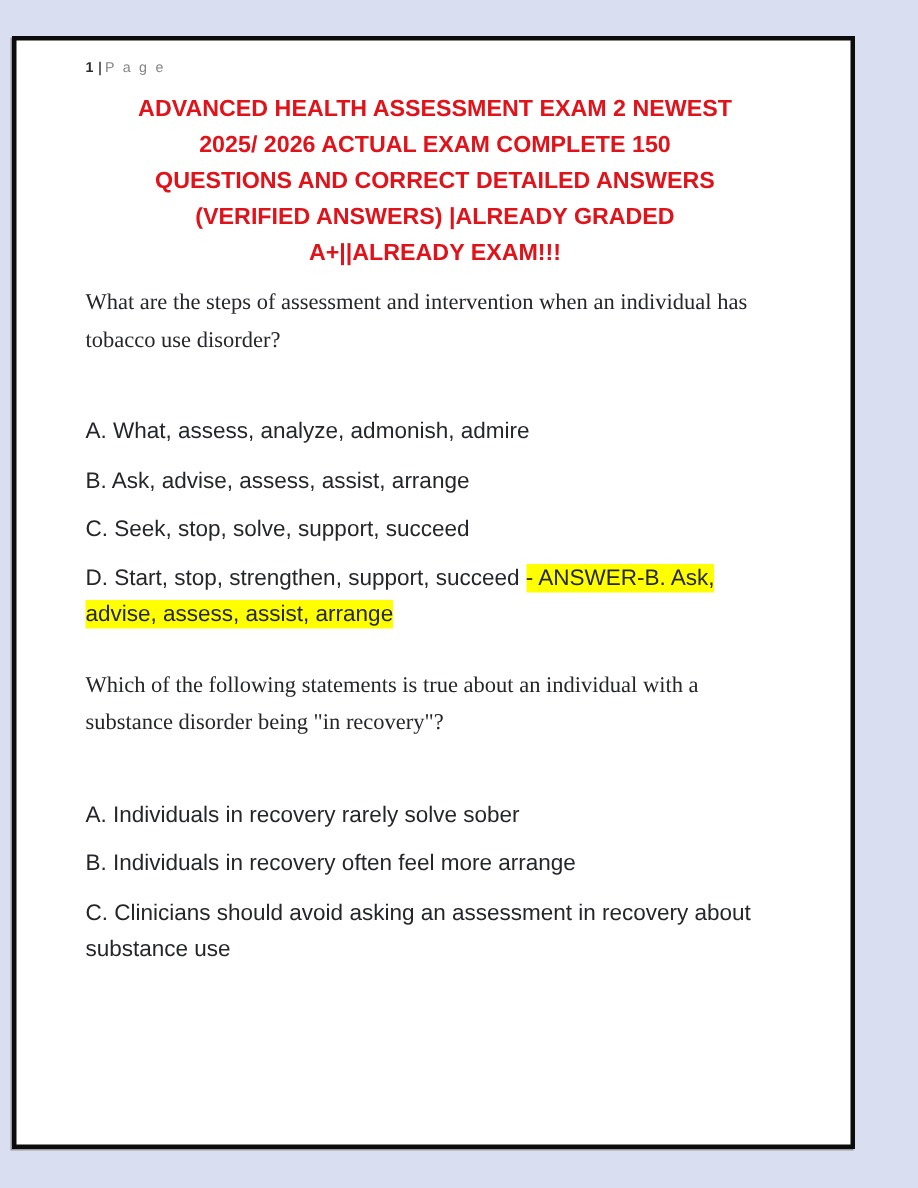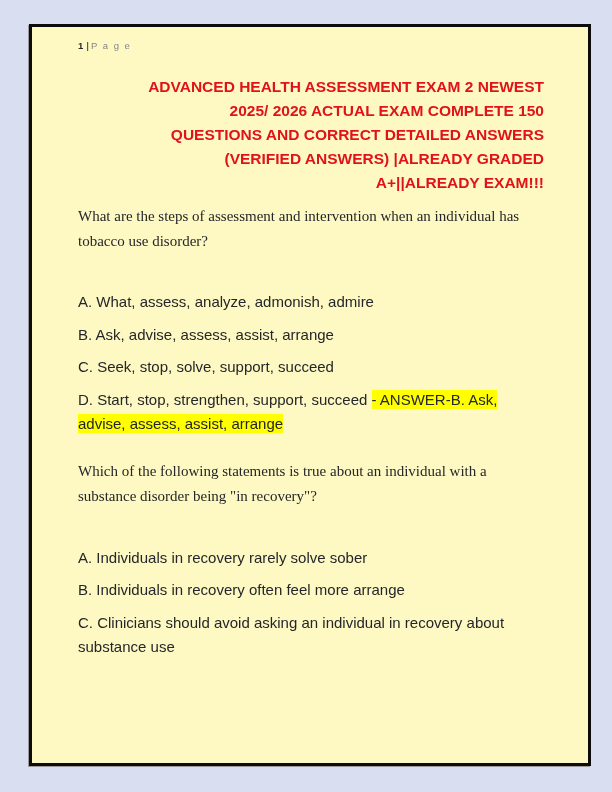--- a/index.html
+++ b/index.html
@@ -9,28 +9,28 @@
   body {
     width: 612px;
     height: 792px;
     background: #d9def1;
     font-family: "Liberation Sans", sans-serif;
     position: relative;
     overflow: hidden;
   }
   .page-frame {
     position: absolute;
-    left: 29px;
+    left: 8px;
     top: 24px;
     width: 562px;
     height: 742px;
     box-sizing: border-box;
     border: 3px solid #0c0c0c;
     box-shadow: -1px 1px 0 #9a9a9a;
-    background: #fef9c3;
+    background: #ffffff;
   }
   .content {
     padding: 11px 44px 0 46px;
   }
   .page-header {
     font-size: 9.5px;
     color: #7b7b7b;
     margin-top: 2px;
   }
   .page-header .page-num {
@@ -41,22 +41,22 @@
   .page-header .sep {
     color: #5a5a5a;
     font-weight: bold;
     margin: 0 2px;
   }
   .page-header .page-word {
     letter-spacing: 1.5px;
     color: #858585;
   }
   .title-block {
-    margin-top: 24px;
-    text-align: right;
+    margin-top: 10px;
+    text-align: center;
     font-weight: bold;
     font-size: 15.5px;
     line-height: 24px;
     color: #e0121a;
   }
   .q-text {
     margin: 9px 0 0 0;
     font-size: 15px;
     line-height: 25px;
     color: #24262a;
@@ -109,17 +109,17 @@
       <p class="option">B. Ask, advise, assess, assist, arrange</p>
       <p class="option">C. Seek, stop, solve, support, succeed</p>
       <p class="option"><span>D. Start, stop, strengthen, support, succeed </span><span class="answer-highlight">- ANSWER-B. Ask, advise, assess, assist, arrange</span></p>
     </div>
 
     <p class="q-text q2-text">Which of the following statements is true about an individual with a substance disorder being "in recovery"?</p>
 
     <div class="options options-2">
       <p class="option">A. Individuals in recovery rarely solve sober</p>
       <p class="option">B. Individuals in recovery often feel more arrange</p>
-      <p class="option">C. Clinicians should avoid asking an individual in recovery about substance use</p>
+      <p class="option">C. Clinicians should avoid asking an assessment in recovery about substance use</p>
     </div>
 
   </div>
 </div>
 
 </body></html>

